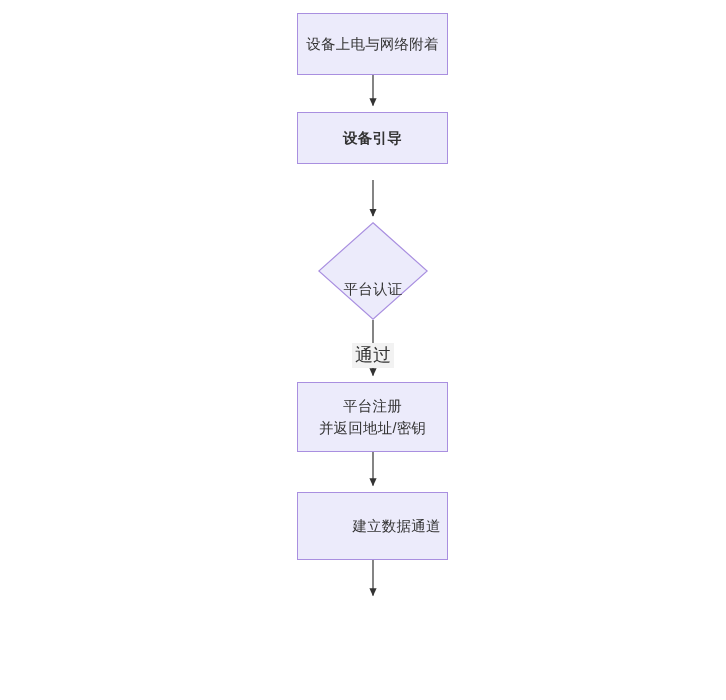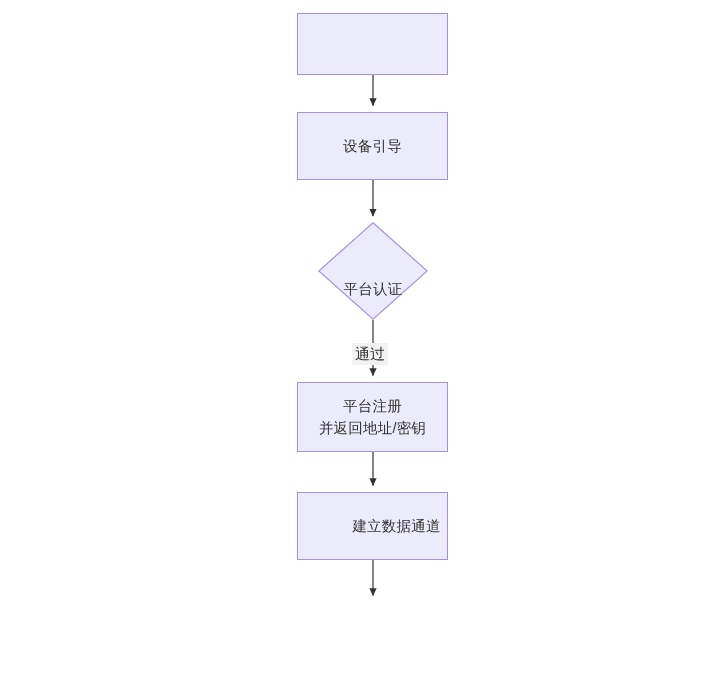--- a/index.html
+++ b/index.html
@@ -81,21 +81,21 @@
     white-space: nowrap;
     margin-top: 36px;
   }
 
   
   .edge-label {
     position: absolute;
     z-index: 3;
     background: #f2f2f2;
     color: #333333;
-    font-size: 15px;
+    font-size: 18px;
     line-height: 1.3;
     padding: 1px 3px;
     white-space: nowrap;
   }
 </style>
 </head>
 <body>
 
 <div id="flow-canvas">
 
@@ -121,23 +121,24 @@
     <g>
       <line x1="373" y1="452" x2="373" y2="485.5" stroke="#333333" stroke-width="1.2" marker-end="url(#arrowhead)"></line>
     </g>
 
     <g>
       <line x1="373" y1="560" x2="373" y2="595.5" stroke="#333333" stroke-width="1.2" marker-end="url(#arrowhead)"></line>
     </g>
   </svg>
 
   <div class="node" style="left:297px; top:13px; width:151px; height:62px;">
+    <span class="line1">设备上电与网络附着</span>
   </div>
 
-  <div class="node" style="left:297px; top:112px; width:151px; height:68px;">
+  <div class="node" style="left:297px; top:112px; width:151px; height:52px;font-weight:bold;">
     <span class="line1">设备引导</span>
   </div>
 
   <div class="decision" style="left:318px; top:222px; width:110px; height:98px;">
     <svg class="diamond-shape" viewBox="0 0 110 98" preserveAspectRatio="none">
       <polygon points="55,0.8 109.2,49 55,97.2 0.8,49" fill="#ecebfb" stroke="#a98fe0" stroke-width="1.2"></polygon>
     </svg>
     <span class="decision-label">平台认证</span>
   </div>
 

